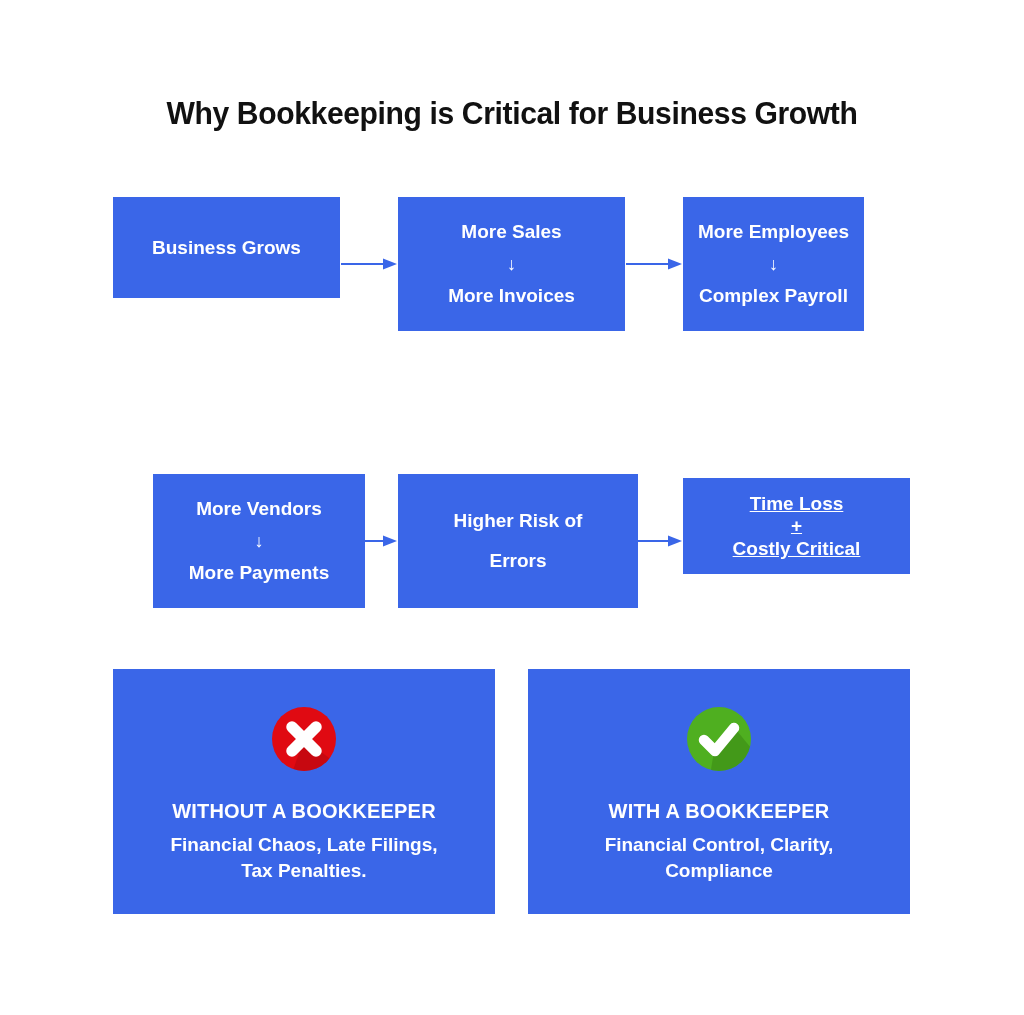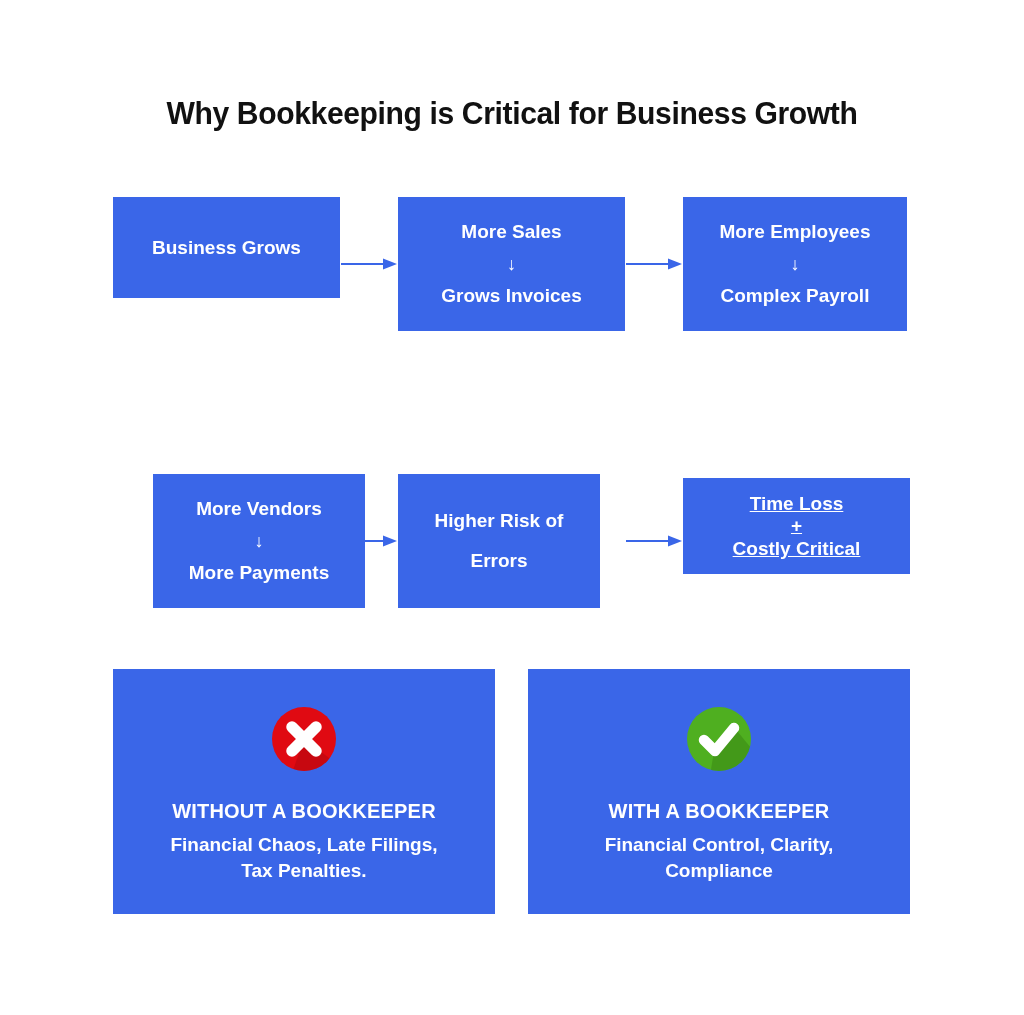--- a/index.html
+++ b/index.html
@@ -79,25 +79,25 @@
   }
   .flow-box.tight .line.sep {
     margin: 0;
     font-size: 19px;
     font-weight: bold;
   }
 
   
   #box-business-grows { left: 113px; top: 197px; width: 227px; height: 101px; }
   #box-more-sales     { left: 398px; top: 197px; width: 227px; height: 134px; }
-  #box-more-employees { left: 683px; top: 197px; width: 224px; height: 134px; }
+  #box-more-employees { left: 683px; top: 197px; width: 181px; height: 134px; }
 
   
   #box-more-vendors   { left: 121px; top: 474px; width: 212px; height: 134px; margin-left: 32px; }
-  #box-higher-risk    { left: 398px; top: 474px; width: 202px; height: 134px; }
+  #box-higher-risk    { left: 398px; top: 474px; width: 240px; height: 134px; }
   #box-time-loss      { left: 683px; top: 478px; width: 227px; height: 96px; text-decoration: underline; }
 
   
   .arrow {
     position: absolute;
     width: 58px;
     height: 16px;
   }
   #arrow-1 { left: 341px; top: 256px; }
   #arrow-2 { left: 626px; top: 256px; }
@@ -152,21 +152,21 @@
 
   <div class="page-title">Why Bookkeeping is Critical for Business Growth</div>
 
   <div class="flow-box" id="box-business-grows">
     <span class="line">Business Grows</span>
   </div>
 
   <div class="flow-box wide-gap" id="box-more-sales">
     <span class="line">More Sales</span>
     <span class="line sep">↓</span>
-    <span class="line">Grows Invoices</span>
+    <span class="line">More Invoices</span>
   </div>
 
   <div class="flow-box wide-gap" id="box-more-employees">
     <span class="line">More Employees</span>
     <span class="line sep">↓</span>
     <span class="line">Complex Payroll</span>
   </div>
 
   <svg class="arrow" id="arrow-1" viewBox="0 0 58 16">
     <line x1="0" y1="8" x2="44" y2="8" stroke="#3A66E8" stroke-width="2.2"></line>

